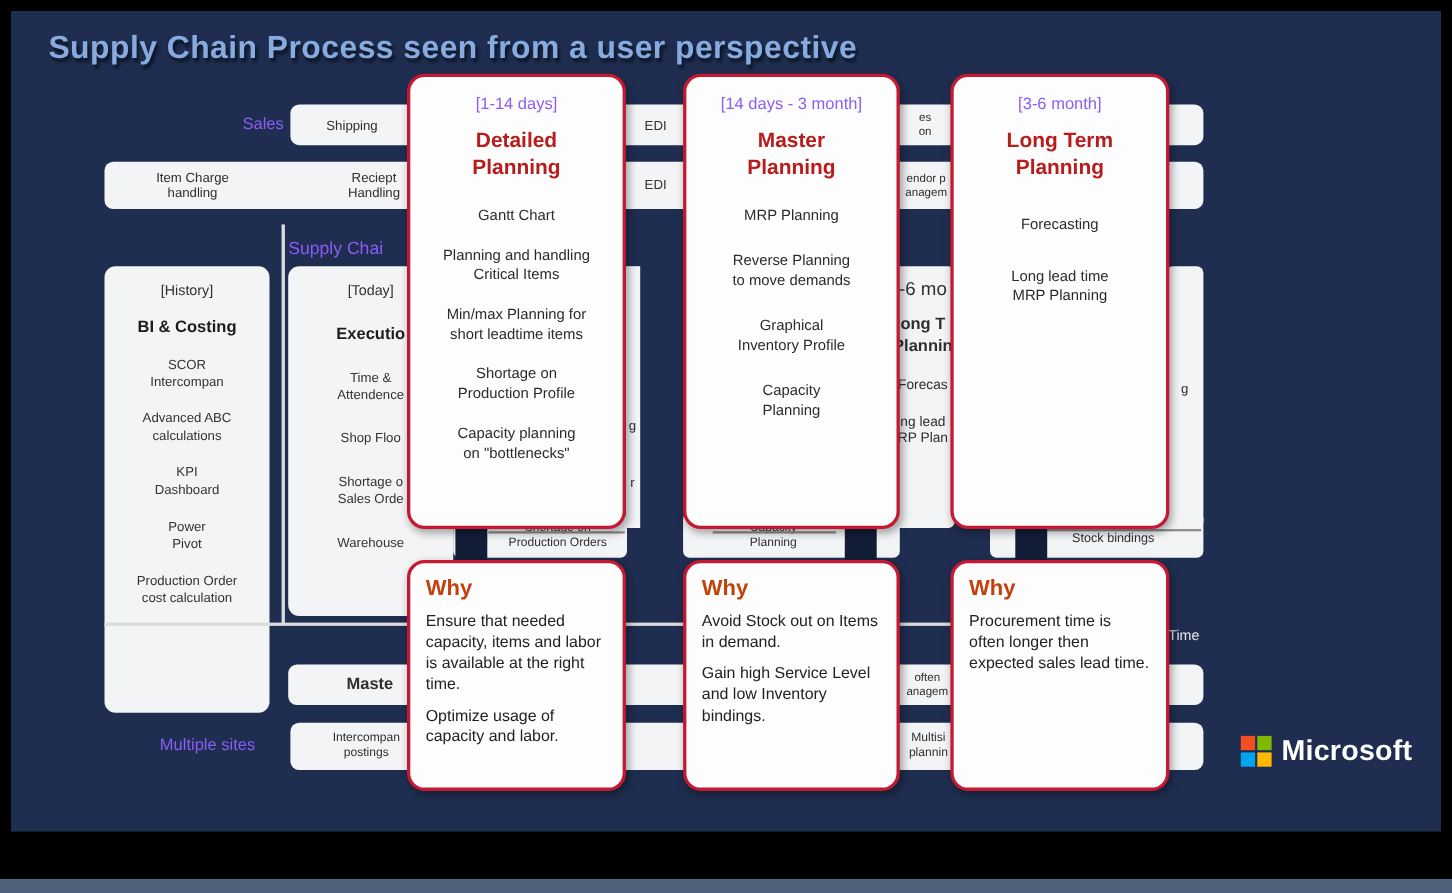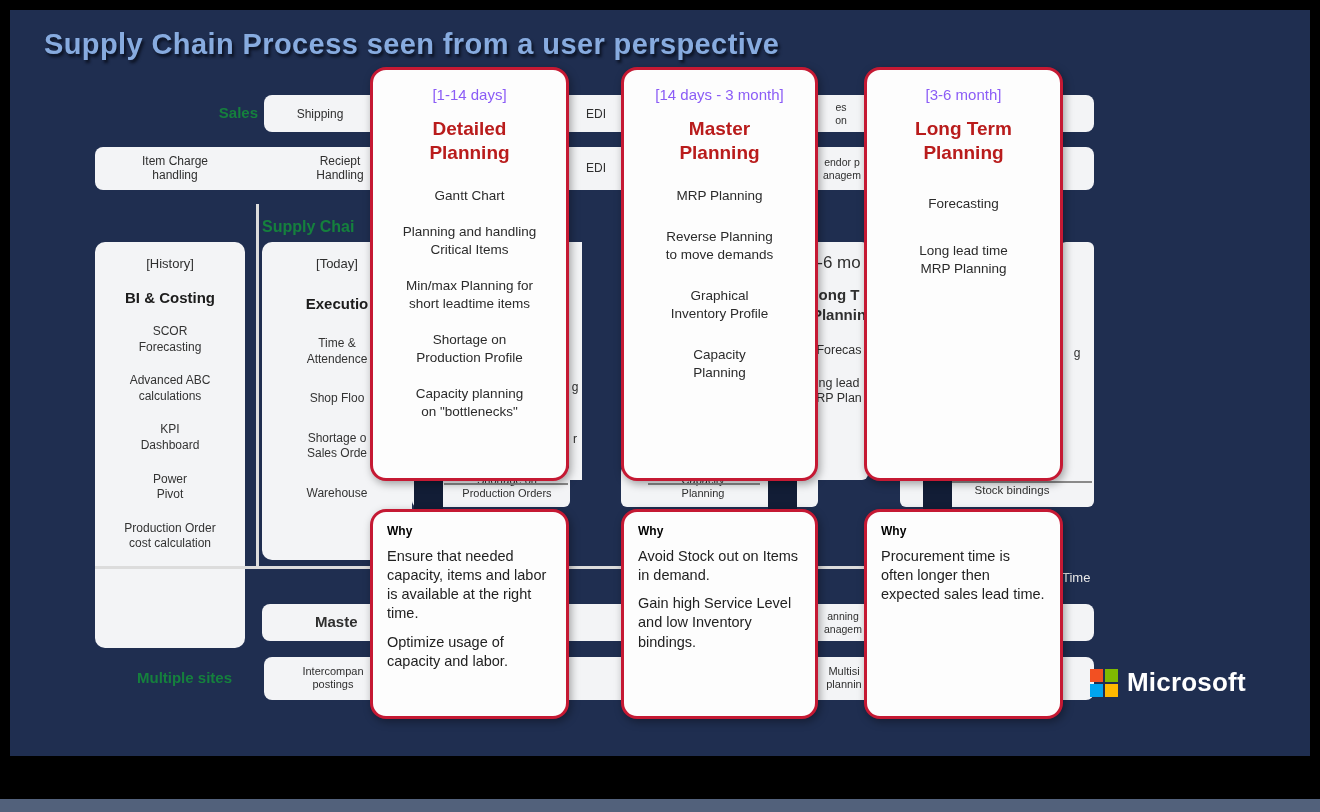--- a/index.html
+++ b/index.html
@@ -11,36 +11,36 @@
   .bar{position:absolute;background:#f3f4f6;border-radius:8px;z-index:1;}
   .panel{position:absolute;background:#f3f4f6;border-radius:10px;z-index:1;
          display:flex;flex-direction:column;align-items:center;text-align:center;
          box-sizing:border-box;padding-top:14px;gap:18px;}
   .sliver{position:absolute;background:#f3f4f6;z-index:1;border-radius:6px;}
   .p-tag{font-size:13px;color:#2f2f2f;}
   .p-title{font-size:15px;font-weight:bold;color:#1c1c1c;}
   .p-item{font-size:12px;color:#333;white-space:pre-line;line-height:1.3;}
   .txt{position:absolute;color:#2f2f2f;text-align:center;white-space:pre-line;line-height:1.2;
        font-size:12px;z-index:2;}
-  .navy-label{position:absolute;color:#15803d;font-weight:bold;font-size:15px;z-index:2;}
+  .navy-label{position:absolute;color:#8b5cf6;font-weight:normal;font-size:15px;z-index:2;}
   .seam{position:absolute;height:2px;background:#8a8a8a;z-index:2;}
   .conn{position:absolute;width:29px;height:37px;background:#121d36;z-index:4;}
   .vline{position:absolute;width:3px;background:#dcdcdc;z-index:1;}
   .hline{position:absolute;height:3px;background:#dcdcdc;z-index:1;}
   .card{position:absolute;background:#fdfdfd;border:3px solid #c51933;border-radius:16px;
         box-shadow:2px 3px 8px rgba(0,0,0,.35);z-index:5;display:flex;flex-direction:column;
         align-items:center;text-align:center;box-sizing:border-box;padding:16px 8px 8px;}
   .tf{font-size:15px;color:#8b5cf6;white-space:pre-line;}
   .ct{font-size:19px;font-weight:bold;color:#b91c1c;white-space:pre-line;line-height:1.25;margin-top:14px;}
   .items{display:flex;flex-direction:column;margin-top:22px;}
   .ci{font-size:13.5px;color:#2b2b2b;white-space:pre-line;line-height:1.3;}
   .why-card{position:absolute;background:#fdfdfd;border:3px solid #c51933;border-radius:16px;
             box-shadow:2px 3px 8px rgba(0,0,0,.35);z-index:6;box-sizing:border-box;
             padding:12px 14px;text-align:left;}
-  .why-h{font-weight:bold;font-size:12px;color:#000000;}
+  .why-h{font-weight:bold;font-size:20px;color:#c2410c;}
   .why-p{font-size:14.5px;color:#222;line-height:1.32;margin:9px 0 0;}
   .ms-logo{position:absolute;display:flex;align-items:center;gap:9px;z-index:2;}
   .ms-squares{display:grid;grid-template-columns:13px 13px;grid-template-rows:13px 13px;gap:2px;}
   .sq-r{background:#f25022;} .sq-g{background:#7fba00;} .sq-b{background:#00a4ef;} .sq-y{background:#ffb900;}
   .ms-text{font-size:26px;font-weight:700;color:#fff;letter-spacing:.2px;}
   .bottom-strip{position:absolute;left:0;bottom:0;width:100%;height:13px;background:#52617b;z-index:3;}
 </style>
 </head>
 <body>
 
@@ -64,21 +64,21 @@
   <div class="txt" style="left:572px;top:161px;width:48px;">EDI</div>
   <div class="txt" style="left:819px;top:156px;width:46px;font-size:10.5px;">endor p
 anagem</div>
 
   <div class="navy-label" style="left:262px;top:218px;font-size:16px;">Supply Chai</div>
 
   <div class="panel" style="left:95px;top:242px;width:150px;height:406px;">
     <div class="p-tag">[History]</div>
     <div class="p-title">BI &amp; Costing</div>
     <div class="p-item">SCOR
-Forecasting</div>
+Intercompan</div>
     <div class="p-item">Advanced ABC
 calculations</div>
     <div class="p-item">KPI
 Dashboard</div>
     <div class="p-item">Power
 Pivot</div>
     <div class="p-item">Production Order
 cost calculation</div>
   </div>
 
@@ -124,21 +124,21 @@
   <div class="conn" style="left:768px;top:477px;"></div>
   <div class="conn" style="left:923px;top:477px;"></div>
 
   <div class="vline" style="left:256px;top:204px;height:364px;"></div>
   <div class="hline" style="left:95px;top:566px;width:965px;"></div>
   <div class="navy-label" style="left:1062px;top:570px;font-size:13px;font-weight:normal;color:#e8e8e8;">Time</div>
   <div class="navy-label" style="left:1012px;top:529px;font-size:13px;font-weight:normal;color:#84cc16;">own</div>
 
   <div class="bar" style="left:262px;top:604px;width:832px;height:37px;"></div>
   <div class="txt" style="left:315px;top:613px;font-size:15px;font-weight:bold;white-space:nowrap;">Maste</div>
-  <div class="txt" style="left:818px;top:610px;width:50px;font-size:10.5px;">anning
+  <div class="txt" style="left:818px;top:610px;width:50px;font-size:10.5px;">often
 anagem</div>
 
   <div class="navy-label" style="left:128px;top:669px;width:104px;text-align:right;">Multiple sites</div>
   <div class="bar" style="left:264px;top:657px;width:830px;height:43px;"></div>
   <div class="txt" style="left:285px;top:665px;width:96px;font-size:11px;">Intercompan
 postings</div>
   <div class="txt" style="left:818px;top:665px;width:52px;font-size:11px;">Multisi
 plannin</div>
 
   <div class="card" style="left:370px;top:67px;width:199px;height:414px;">
@@ -194,21 +194,21 @@
     <div class="why-h">Why</div>
     <p class="why-p">Avoid Stock out on Items in demand.</p>
     <p class="why-p">Gain high Service Level and low Inventory bindings.</p>
   </div>
 
   <div class="why-card" style="left:864px;top:509px;width:199px;height:210px;">
     <div class="why-h">Why</div>
     <p class="why-p">Procurement time is often longer then expected sales lead time.</p>
   </div>
 
-  <div class="ms-logo" style="left:1090px;top:667px;">
+  <div class="ms-logo" style="left:1128px;top:667px;">
     <div class="ms-squares">
       <div class="sq-r"></div>
       <div class="sq-g"></div>
       <div class="sq-b"></div>
       <div class="sq-y"></div>
     </div>
     <div class="ms-text">Microsoft</div>
   </div>
 
   <div class="bottom-strip"></div>

